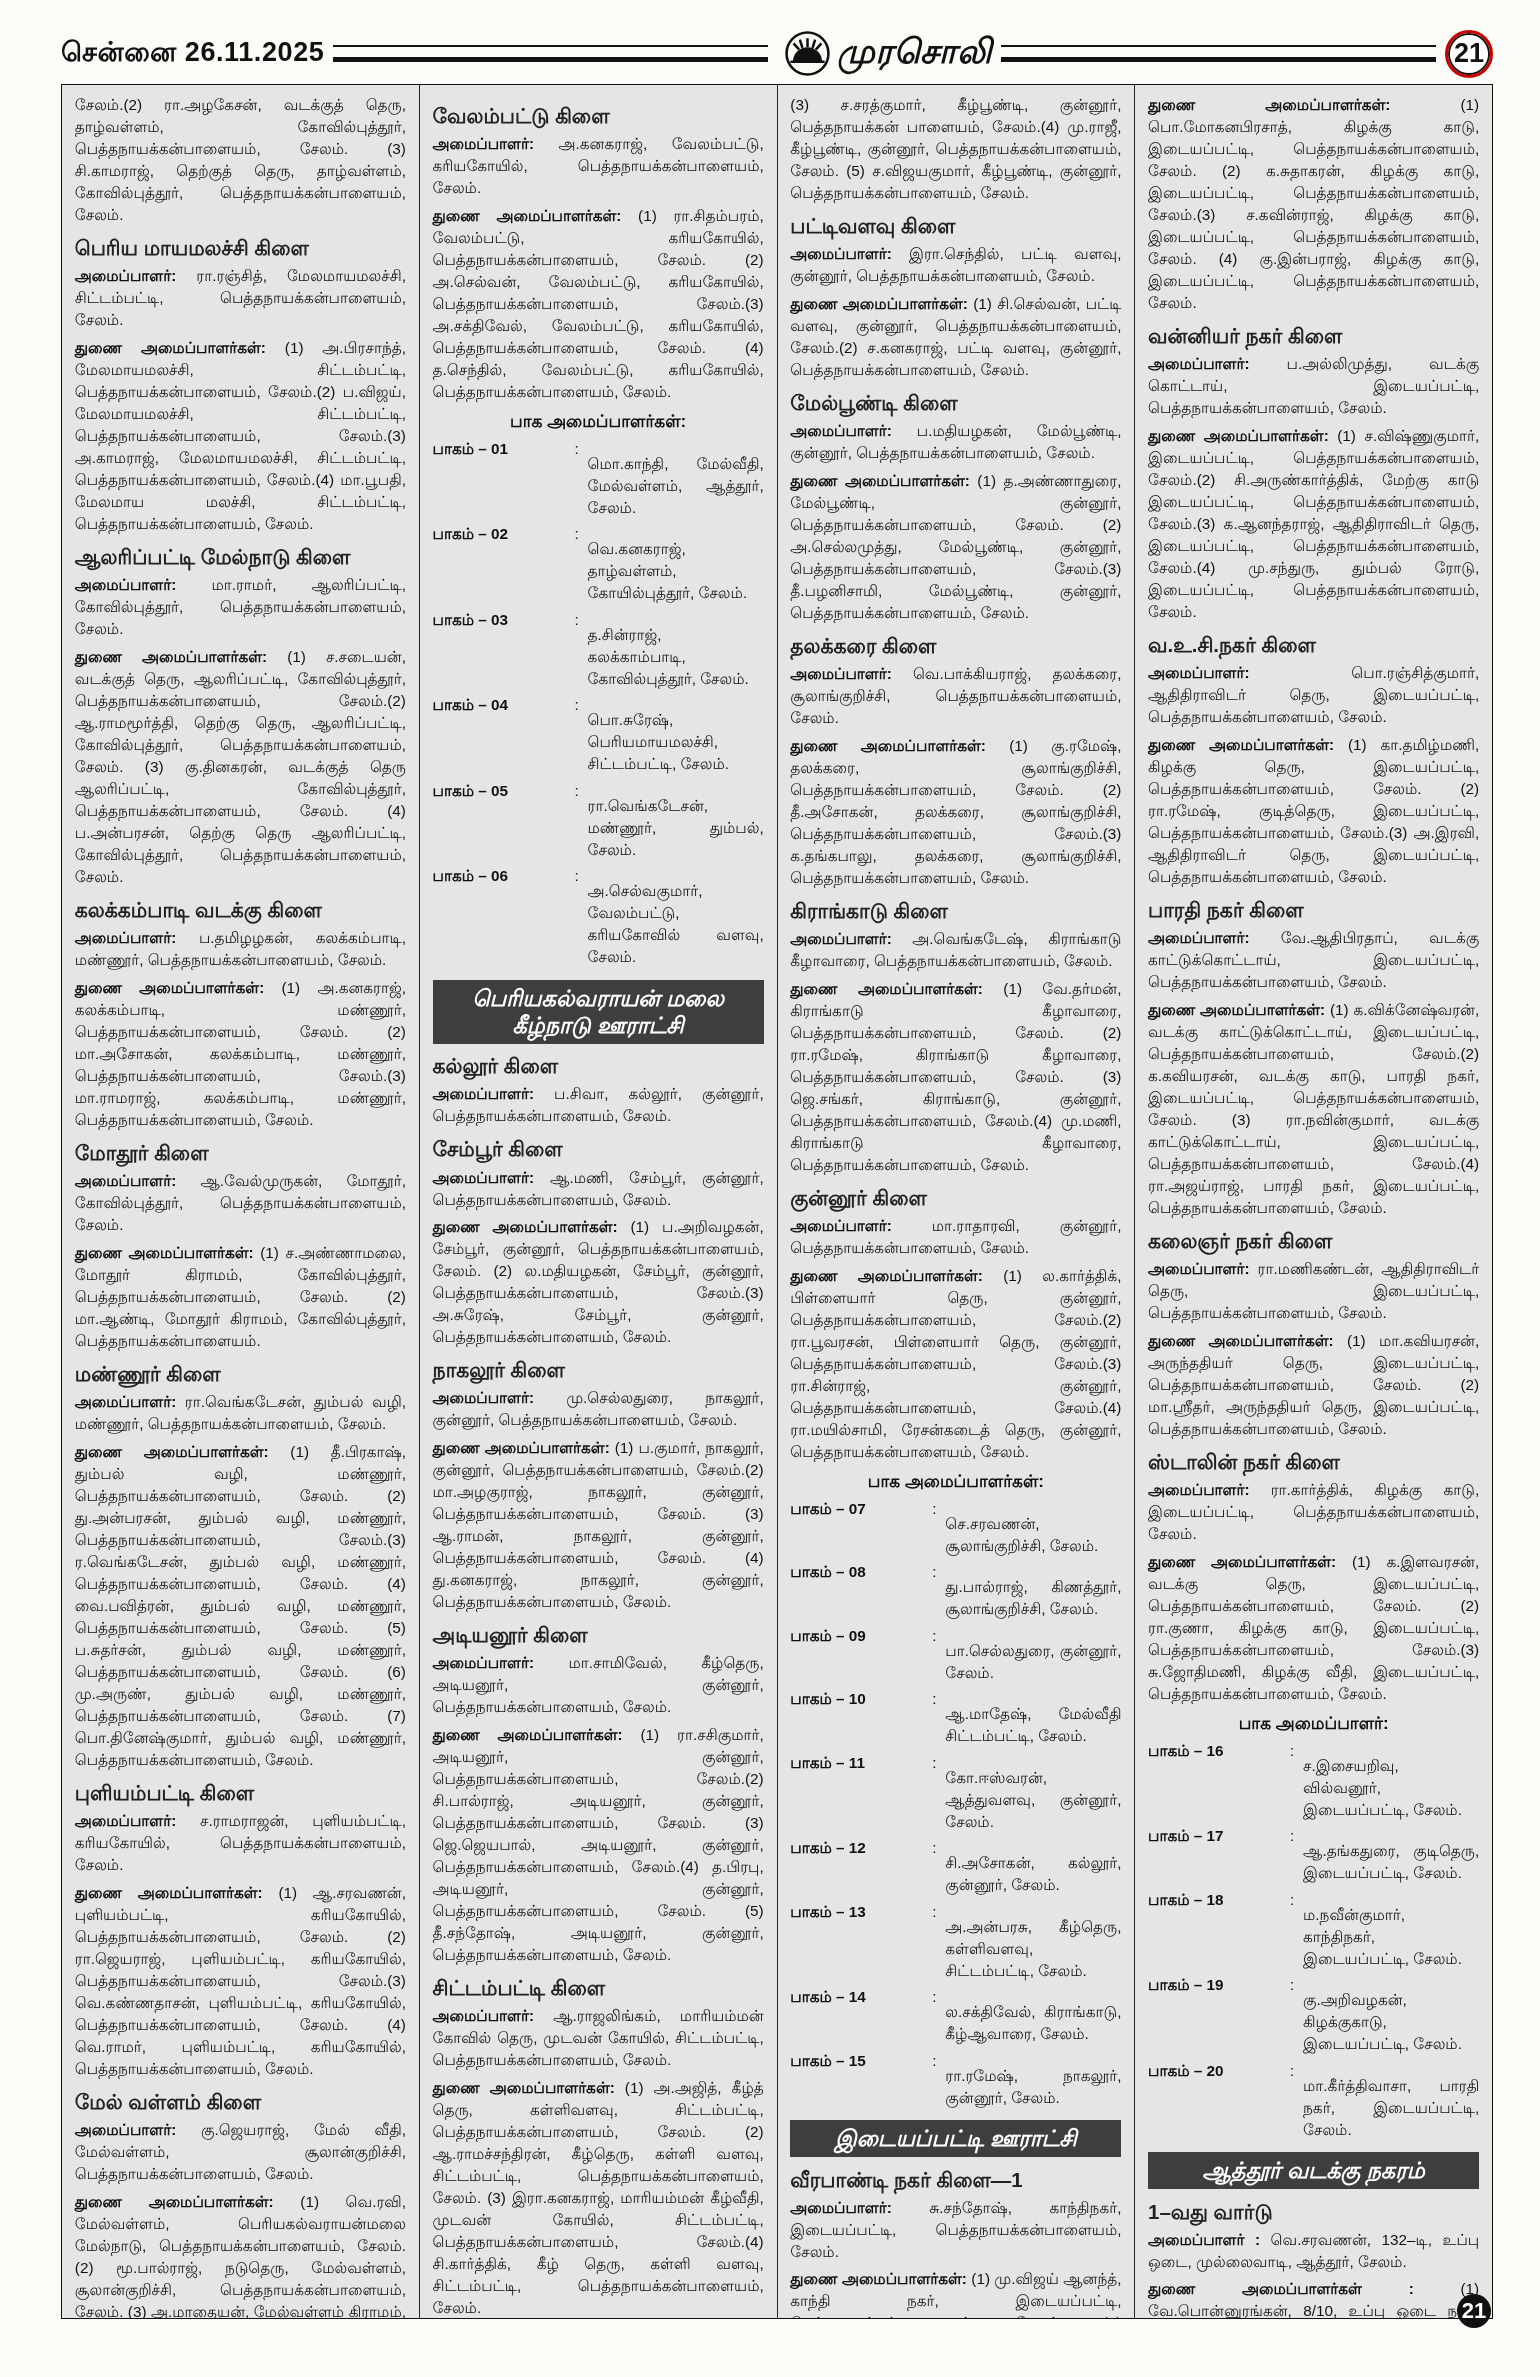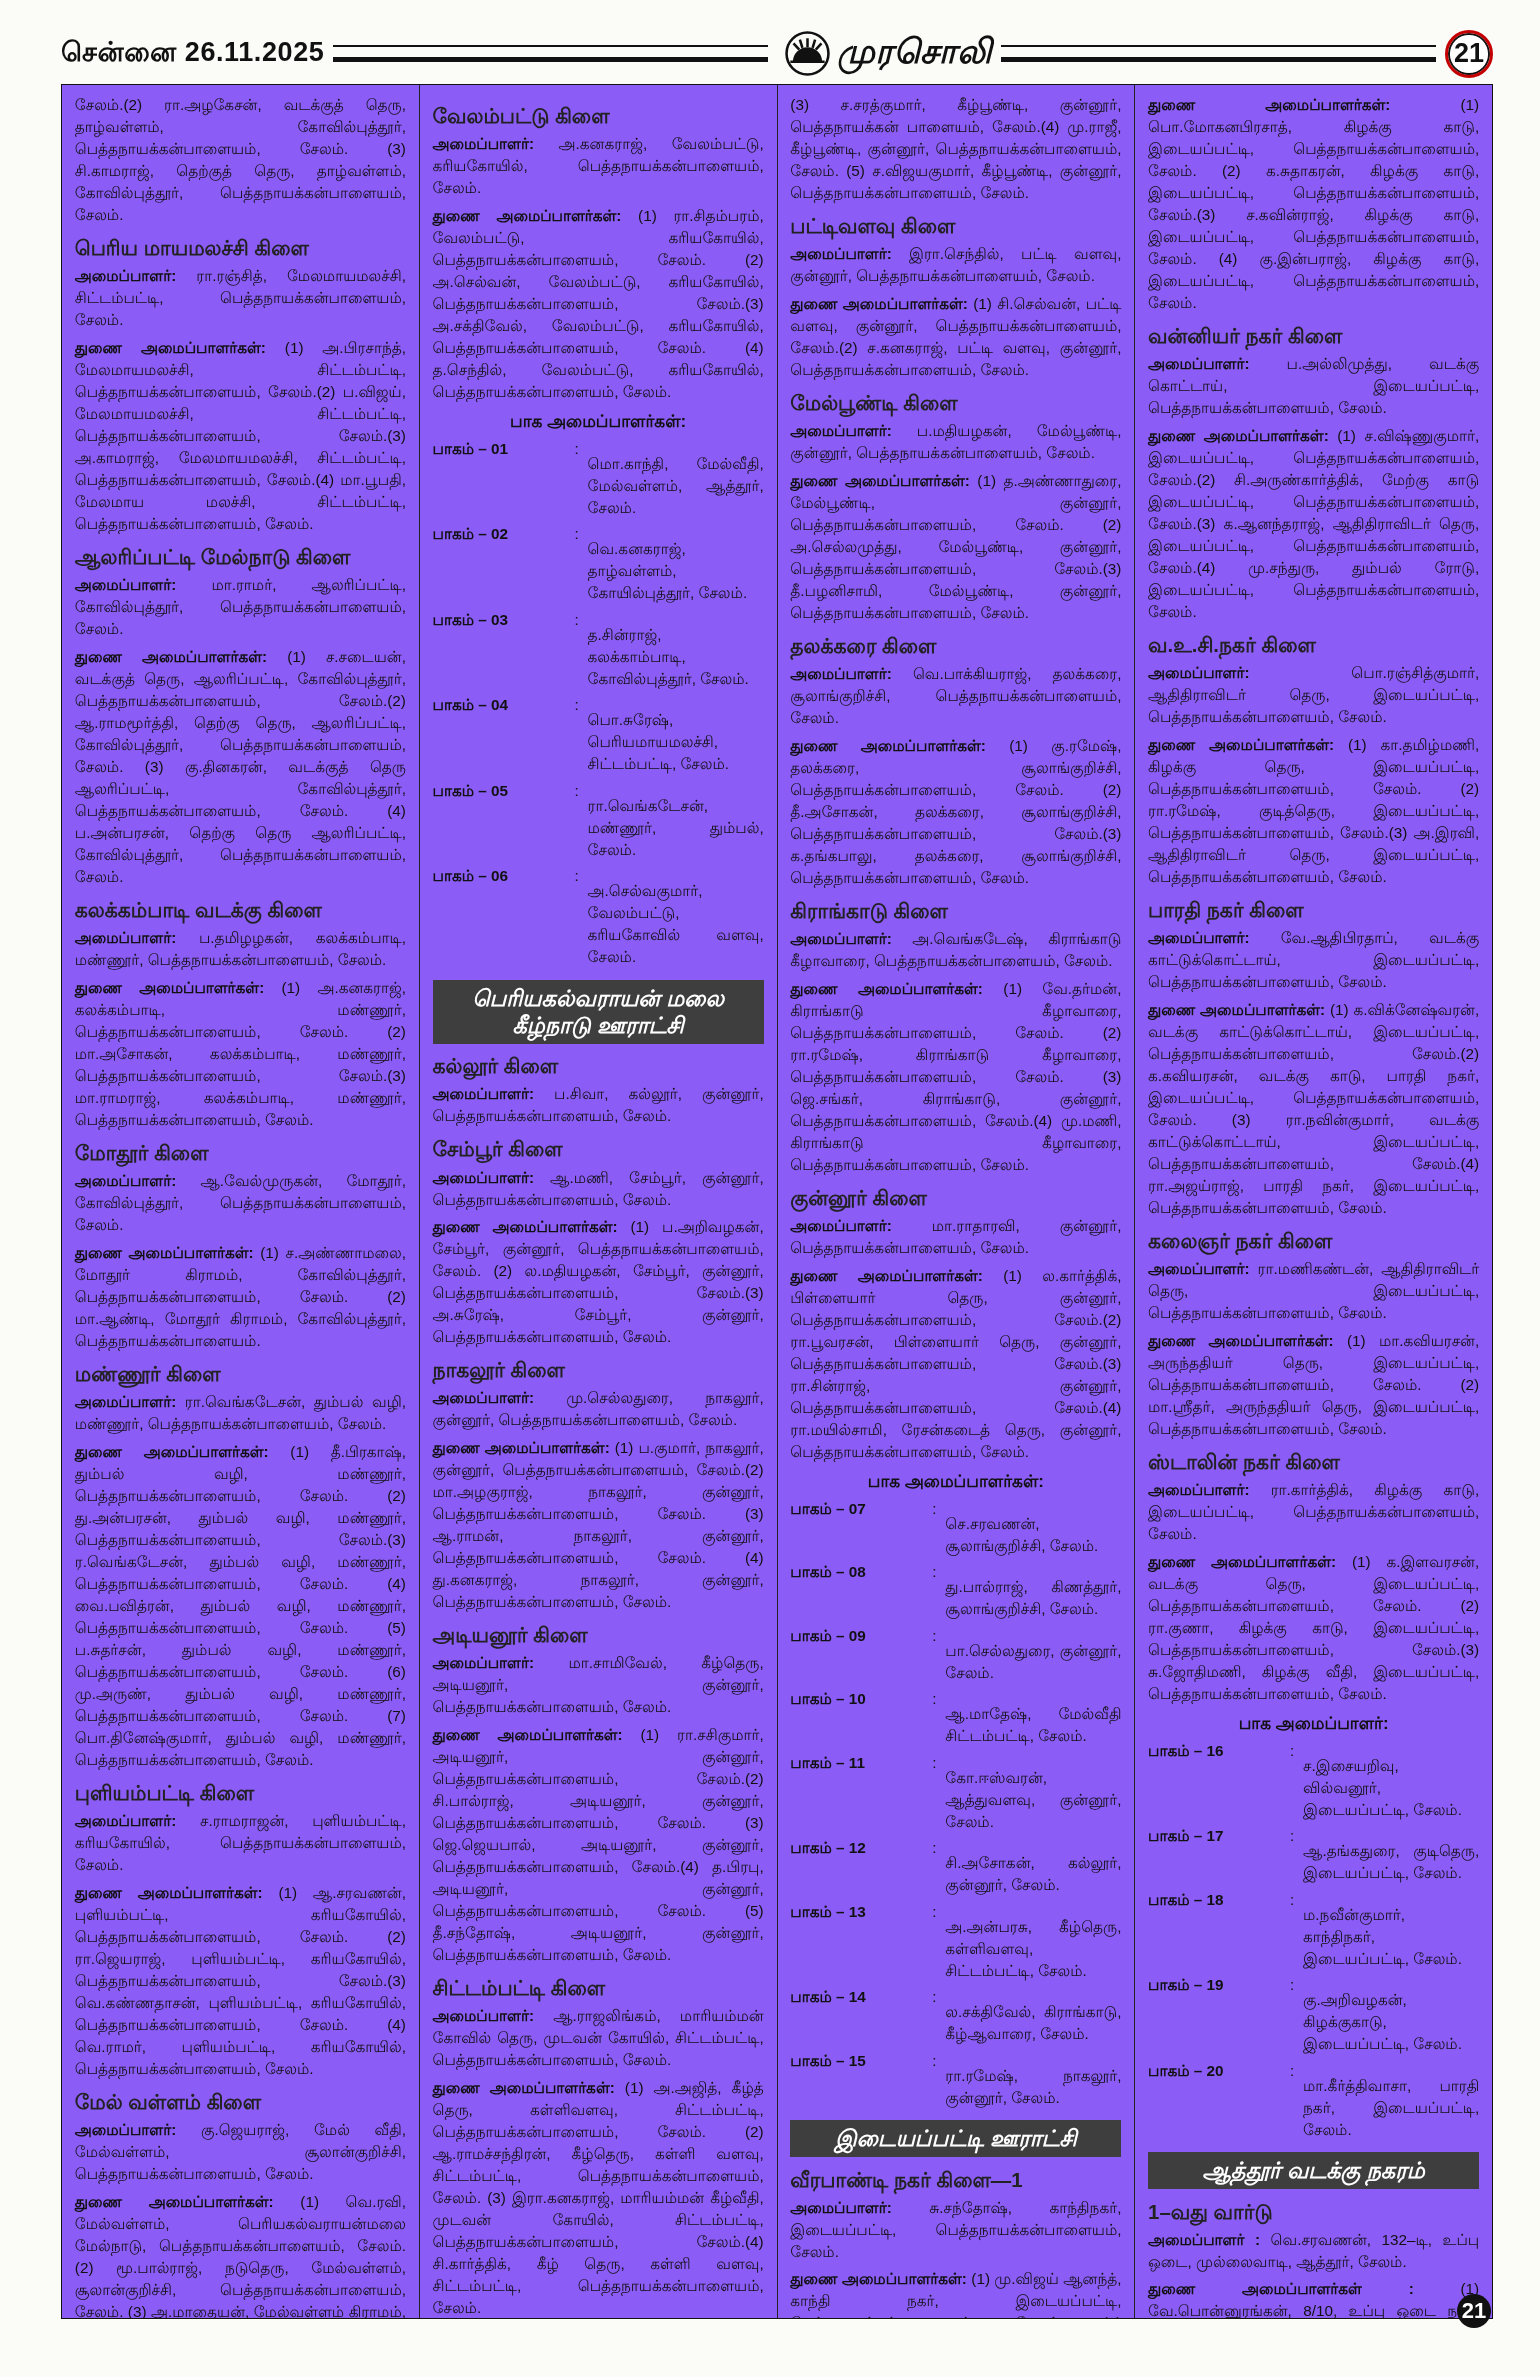--- a/index.html
+++ b/index.html
@@ -20,21 +20,21 @@
   .masthead{font-size:34px;font-weight:bold;white-space:nowrap;letter-spacing:0.6px;font-style:italic;}
   .pagecircle{
     flex:0 0 42px;width:42px;height:42px;border-radius:50%;
     border:3.8px solid #c40000;background:#fff;color:#111;
     font-size:27px;font-weight:bold;display:flex;align-items:center;justify-content:center;
     box-shadow:0 0 0 1.9px #111 inset;
   }
   
   .frame{
     position:absolute;left:61px;top:84px;width:1432px;height:2235px;
-    border:1.9px solid #111;display:flex;box-sizing:border-box;background:#8b5cf6;
+    border:1.9px solid #111;display:flex;box-sizing:border-box;background:#e5e5e5;
   }
   .col{
     flex:1 1 0;padding:9px 12.8px 6.4px 12.8px;overflow:hidden;
     border-right:1.3px solid #222;
     font-size:15.3px;line-height:22px;text-align:justify;
   }
   .col:last-child{border-right:none;}
   .col p{margin:0 0 5.7px 0;}
   .col p b{font-weight:bold;}
   .col h3{

